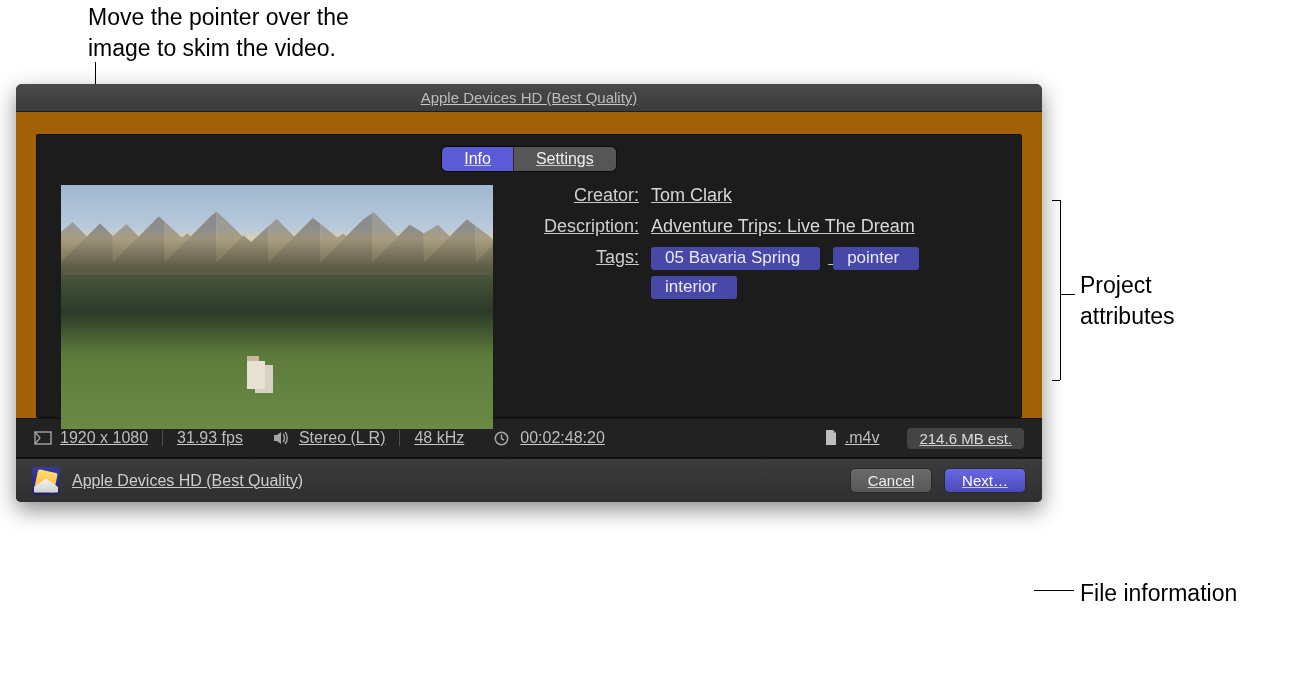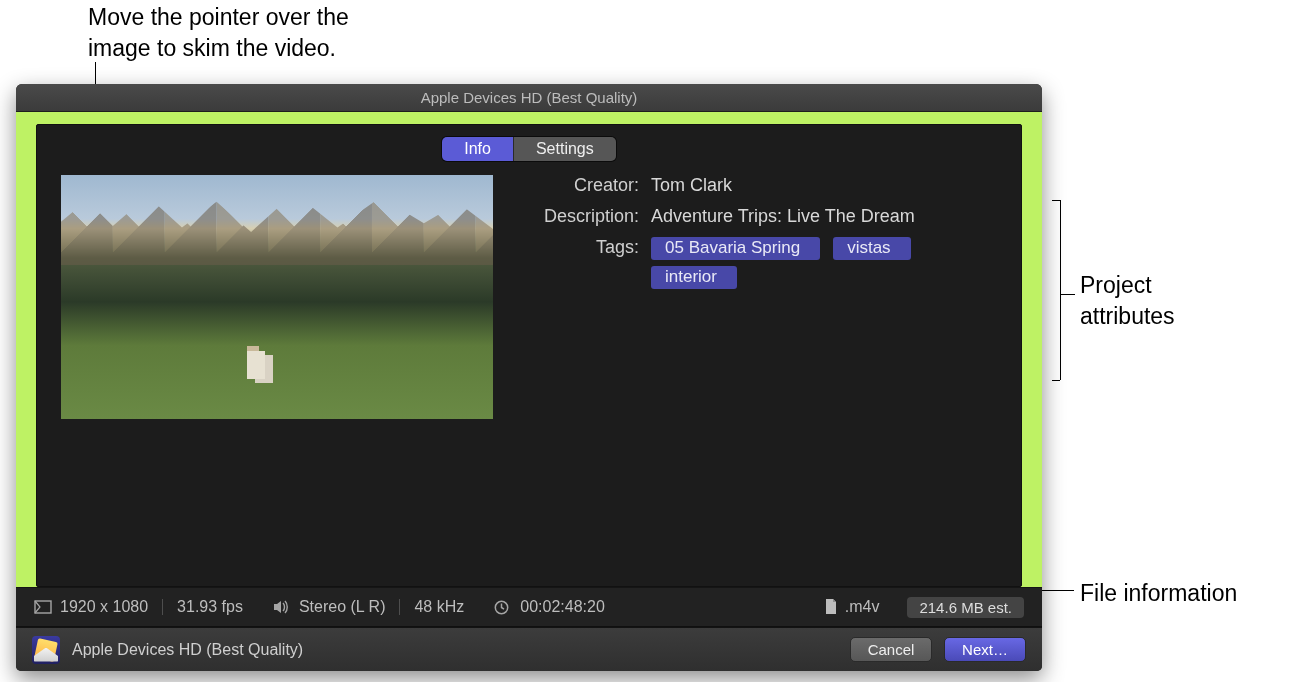--- a/index.html
+++ b/index.html
@@ -23,39 +23,40 @@
   .leader.l2b { left: 1052px; top: 200px; width: 8px; height: 1px; }
   .leader.l2c { left: 1052px; top: 380px; width: 8px; height: 1px; }
   .leader.l2d { left: 1061px; top: 294px; width: 14px; height: 1px; }
   .leader.l3 { left: 1034px; top: 590px; width: 40px; height: 1px; }
 
   
   .window {
     position: absolute;
     left: 16px; top: 84px;
     width: 1026px;
-    height: 587px;
+    height: 418px;
     background: #262626;
     border-radius: 6px 6px 5px 5px;
     box-shadow: 0 8px 22px rgba(0,0,0,0.45);
     overflow: hidden;
     color: #c9c9c9;
+    text-decoration: underline;
   }
   .titlebar {
     height: 28px;
     background: linear-gradient(#4a4a4a,#3b3b3b);
     display: flex; align-items: center; justify-content: center;
     font-size: 15px; color: #bcbcbc;
     border-bottom: 1px solid #1e1e1e;
   }
   .content-area {
     position: relative;
-    padding: 12px 20px 0 20px;
+    padding: 22px 20px 0 20px;
     height: calc(100% - 28px - 40px - 44px);
-    background: #bef264;
+    background: #a16207;
   }
   .inner-panel {
     background: #1c1c1c;
     border: 1px solid #111;
     border-radius: 2px;
     height: 100%;
     padding: 18px 24px 12px 24px;
     display: flex;
     flex-direction: column;
   }
@@ -189,21 +190,21 @@
             <div class="val">Tom Clark</div>
           </div>
           <div class="row">
             <div class="lab">Description:</div>
             <div class="val">Adventure Trips: Live The Dream</div>
           </div>
           <div class="row">
             <div class="lab">Tags:</div>
             <div class="val">
               <span class="tag-chip">05 Bavaria Spring</span>
-              <span class="tag-chip">vistas</span><br>
+              <span class="tag-chip">pointer</span><br>
               <span class="tag-chip">interior</span>
             </div>
           </div>
         </div>
       </div>
     </div>
   </div>
 
   <div class="fileinfo">
     <span class="fi-icon">

